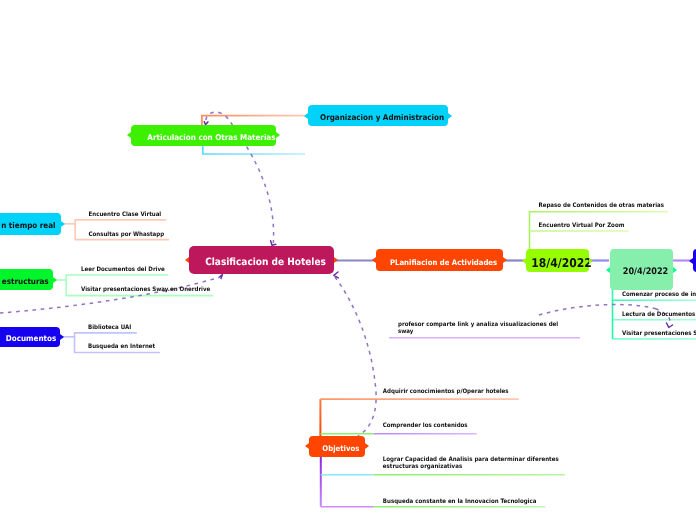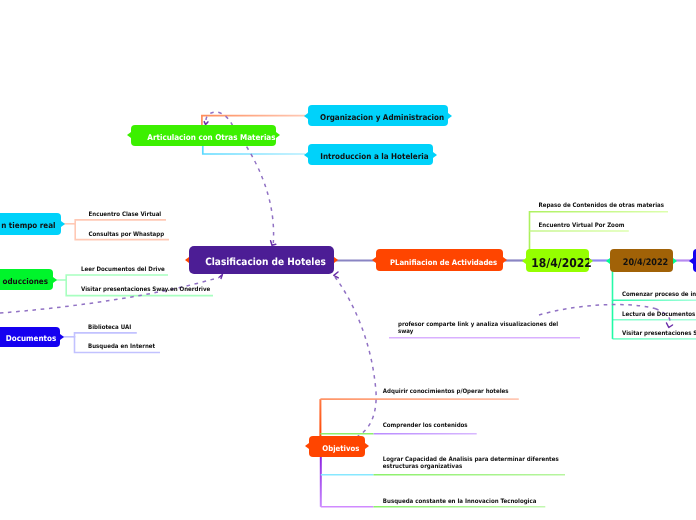--- a/index.html
+++ b/index.html
@@ -115,63 +115,58 @@
   <path d="M270.6 240.8 L272 245.2 L275.8 244.3" stroke="#6a2fa8" stroke-width="1.5" fill="none" stroke-linecap="round" stroke-linejoin="round"></path>
   <path d="M0 313 C60 308.5, 150 297.5, 219 277.5" stroke="#9172c4" stroke-width="1.5" fill="none" stroke-dasharray="3.6 4.6" stroke-linecap="butt"></path>
   <path d="M219.5 277 L222.4 274.5 L221 278.4" stroke="#6a2fa8" stroke-width="1.5" fill="none" stroke-linecap="round" stroke-linejoin="round"></path>
   <path d="M335 277 C352 300, 372 340, 376 392 C377.5 420, 366 434, 352 438.8" stroke="#9172c4" stroke-width="1.5" fill="none" stroke-dasharray="3.6 4.6" stroke-linecap="butt"></path>
   <path d="M338 272 L333.8 275.3 L338.3 277.8" stroke="#6a2fa8" stroke-width="1.5" fill="none" stroke-linecap="round" stroke-linejoin="round"></path>
   <path d="M353 437.3 L350.4 439.5 L353.3 441.4" stroke="#6a2fa8" stroke-width="1.5" fill="none" stroke-linecap="round" stroke-linejoin="round"></path>
   <path d="M539 315 C572 305.5, 622 300.5, 655 308.5" stroke="#9172c4" stroke-width="1.5" fill="none" stroke-dasharray="3.6 4.6" stroke-linecap="butt"></path>
   <path d="M655 308.5 C667 313.5, 671.5 318, 669.5 323.5" stroke="#9172c4" stroke-width="1.5" fill="none" stroke-dasharray="3.6 4.6" stroke-linecap="butt"></path>
   <path d="M666.5 323 L668.8 327.5 L672.5 325" stroke="#6a2fa8" stroke-width="1.5" fill="none" stroke-linecap="round" stroke-linejoin="round"></path>
 </svg>
-  <div class="node" style="left:189px;top:246px;width:145px;height:28px;background:#4c1d95;color:#ffffff;font-size:10px;border-radius:5px;">
+  <div class="node" style="left:189px;top:246px;width:145px;height:28px;background:#be185d;color:#ffffff;font-size:10px;border-radius:5px;">
     <span>Clasificacion de Hoteles</span>
     <i class="tail tl" style="border-right-color:#ff4500"></i>
     <i class="tail tr" style="border-left-color:#ff4500"></i>
   </div>
   <div class="node" style="left:131px;top:124.8px;width:144.5px;height:21px;background:#3cf000;color:#ffffff;font-size:8px;border-radius:4px;justify-content:flex-end;">
     <span>Articulacion con Otras Materias</span>
     <i class="tail tl" style="border-right-color:#3cf000"></i>
     <i class="tail tr" style="border-left-color:#3cf000"></i>
   </div>
   <div class="node" style="left:308px;top:105.2px;width:140.1px;height:21.3px;background:#00d2fa;color:#111111;font-size:8px;border-radius:4px;">
     <span>Organizacion y Administracion</span>
     <i class="tail tl" style="border-right-color:#00d2fa"></i>
     <i class="tail tr" style="border-left-color:#00d2fa"></i>
   </div>
-  <div class="node" style="left:308px;top:144.3px;width:124.9px;height:21.2px;background:#00d2fa;color:#111111;font-size:8px;border-radius:4px;">
-    <span>Introduccion a la Hoteleria</span>
-    <i class="tail tl" style="border-right-color:#00d2fa"></i>
-    <i class="tail tr" style="border-left-color:#00d2fa"></i>
-  </div>
   <div class="node" style="left:-12.7px;top:213px;width:74.1px;height:21.7px;background:#00d2fa;color:#111111;font-size:8px;border-radius:4px;">
     <span>n tiempo real</span>
     <i class="tail tr" style="border-left-color:#00d2fa"></i>
   </div>
   <div class="node" style="left:-10.1px;top:269px;width:62.7px;height:21.4px;background:#00f52b;color:#111111;font-size:8px;border-radius:4px;">
-    <span>oducciones</span>
+    <span>estructuras</span>
     <i class="tail tr" style="border-left-color:#00f52b"></i>
   </div>
   <div class="node" style="left:-5.9px;top:326.5px;width:65.8px;height:20.7px;background:#1500f0;color:#ffffff;font-size:8px;border-radius:4px;">
     <span>Documentos</span>
     <i class="tail tr" style="border-left-color:#1500f0"></i>
   </div>
   <div class="node" style="left:376.4px;top:249.4px;width:126.4px;height:21.4px;background:#ff4500;color:#ffffff;font-size:7.7px;border-radius:4px;">
     <span>PLanifiacion de Actividades</span>
     <i class="tail tl" style="border-right-color:#ff4500"></i>
     <i class="tail tr" style="border-left-color:#ff4500"></i>
   </div>
   <div class="node" style="left:526px;top:249px;width:63px;height:23px;background:#95ff00;color:#111111;font-size:12px;border-radius:4px;">
     <span>18/4/2022</span>
     <i class="tail tl" style="border-right-color:#95ff00"></i>
     <i class="tail tr" style="border-left-color:#95ff00"></i>
   </div>
-  <div class="node" style="left:610px;top:249px;width:63px;height:23px;background:#a16207;color:#111111;font-size:9px;border-radius:4px;">
+  <div class="node" style="left:610px;top:249px;width:63px;height:41px;background:#86efac;color:#111111;font-size:9px;border-radius:4px;">
     <span>20/4/2022</span>
     <i class="tail tl" style="border-right-color:#00ff91"></i>
     <i class="tail tr" style="border-left-color:#00ff91"></i>
   </div>
   <div class="node" style="left:693px;top:249px;width:20px;height:23px;background:#1500f0;color:#ffffff;font-size:8px;border-radius:4px;">
     <i class="tail tl" style="border-right-color:#1500f0"></i>
   </div>
   <div class="node" style="left:309px;top:435.5px;width:55.7px;height:21px;background:#ff4500;color:#ffffff;font-size:7.7px;border-radius:4px;">
     <span>Objetivos</span>
     <i class="tail tl" style="border-right-color:#ff4500"></i>

